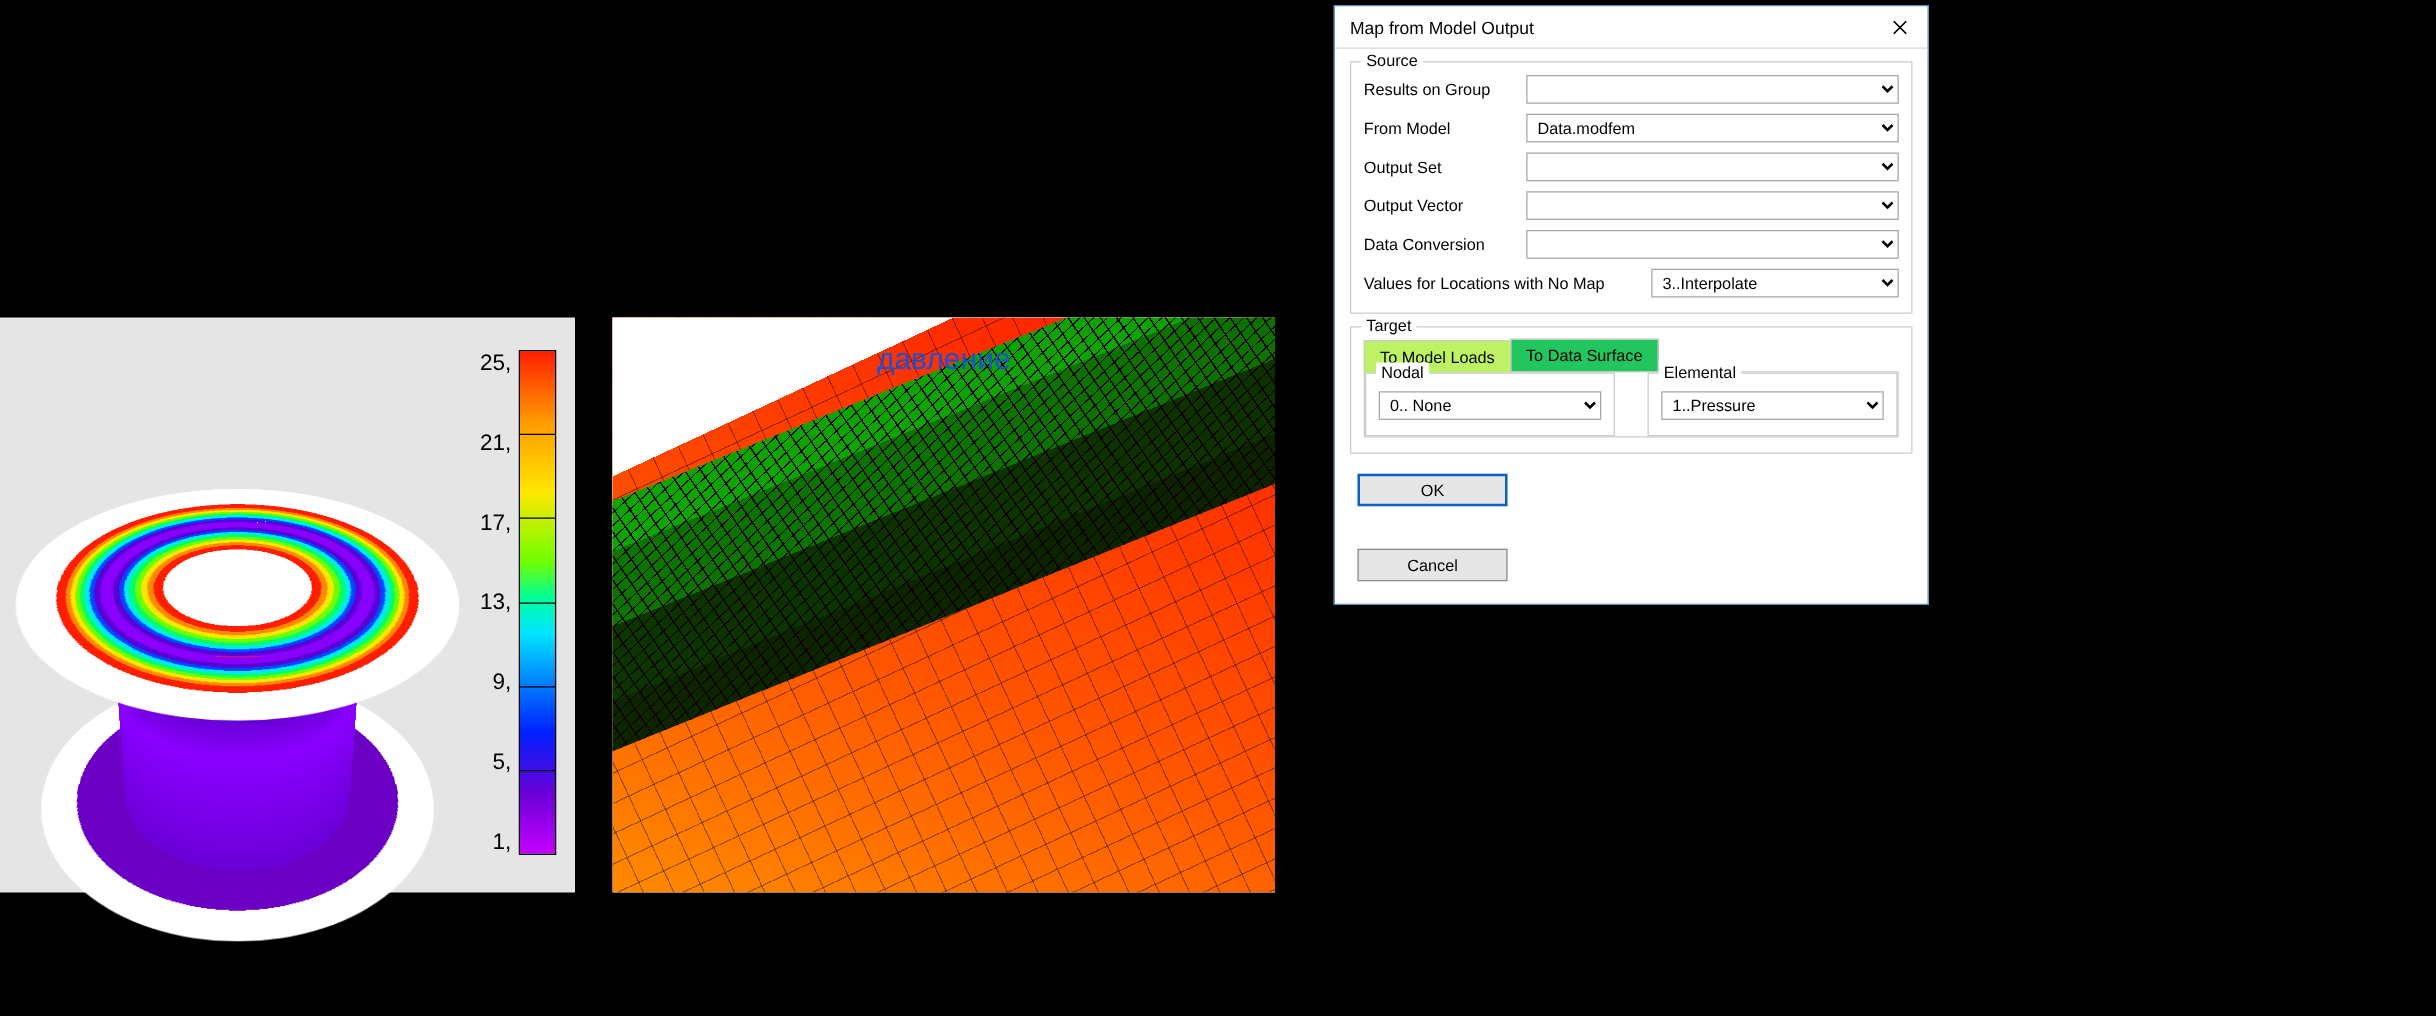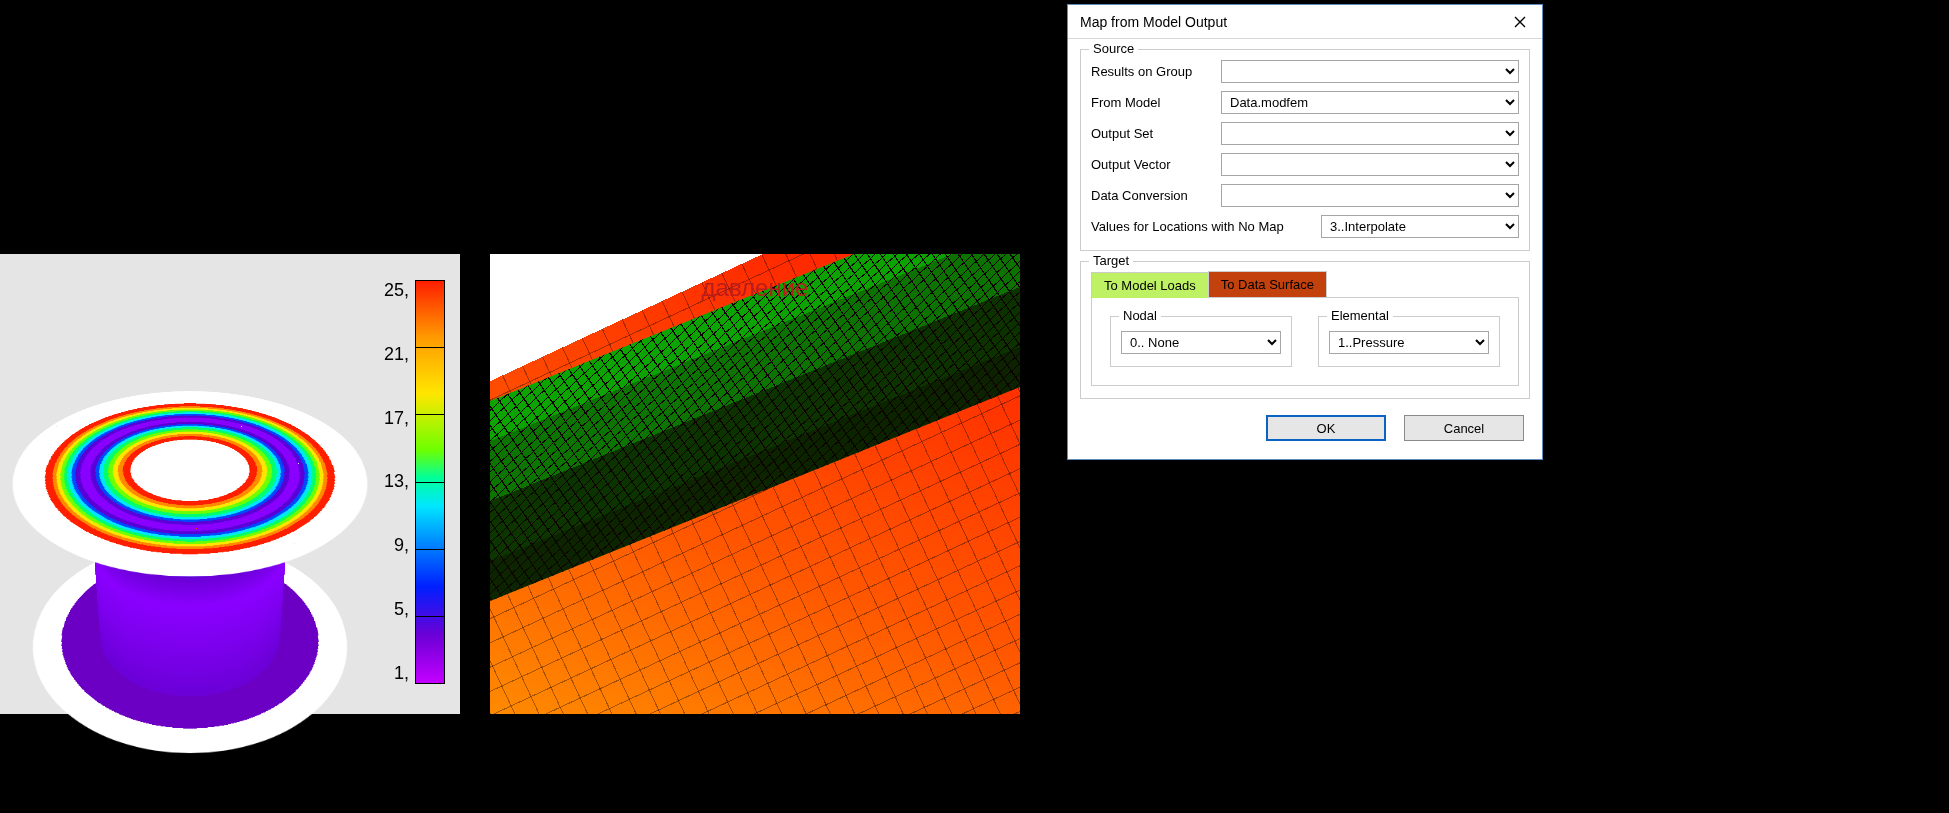--- a/index.html
+++ b/index.html
@@ -139,21 +139,21 @@
     height: 460px;
     background: #fff;
     overflow: hidden;
   }
   .mesh-title {
     position: absolute;
     top: 20px;
     left: 50%;
     transform: translateX(-50%);
     font-size: 24px;
-    color: #b91c1c;
+    color: #1d4ed8;
   }
   .mesh-bg {
     position: absolute;
     inset: 0;
     background:
       linear-gradient(155deg, #fff 0 18%, transparent 18%),
       repeating-linear-gradient(65deg, rgba(0,0,0,.35) 0 1px, transparent 1px 22px),
       repeating-linear-gradient(155deg, rgba(0,0,0,.35) 0 1px, transparent 1px 22px),
       linear-gradient(200deg, #ff1e00 0%, #ff5500 60%, #ff8a00 100%);
   }
@@ -242,39 +242,39 @@
 
   
   .tabs-wrap{ border:1px solid #ccc; }
   .tabs-head{ display:flex; border-bottom:1px solid #ccc; background:#f3f3f3; }
   .tab {
     padding:5px 12px;
     border:1px solid #ccc;
     border-bottom:none;
     margin-right:-1px;
     margin-top:-1px;
-    background:#c2410c;
+    background:#22c55e;
     cursor:pointer;
     font-size:13px;
   }
   .tab.active{ background:#bef264; position:relative; top:1px; }
-  .tabs-body{ padding:18px; display:flex; gap:26px; }
+  .tabs-body{ padding:0; display:flex; gap:26px; }
 
   .mini-group{
     border:1px solid #ccc;
     flex:1;
     padding:14px 10px 12px;
     position:relative;
   }
   .mini-group > .gb-legend{
     position:absolute; top:-9px; left:8px; background:#fff; padding:0 4px;
   }
   .mini-group select{ width:100%; }
 
-  .btn-row{ display:flex; justify-content:flex-end; gap:18px; padding:6px 6px 10px; }
+  .btn-row{ display:flex; justify-content:flex-end; gap:34px; padding:6px 6px 10px;flex-direction:column; }
   .btn{
     width:120px; height:26px;
     border:1px solid #8a8a8a;
     background:#e6e6e6;
     display:flex; align-items:center; justify-content:center;
     cursor:pointer;
     font-size:13px;
   }
   .btn.primary{ border:2px solid #0a63c2; }
 </style>

